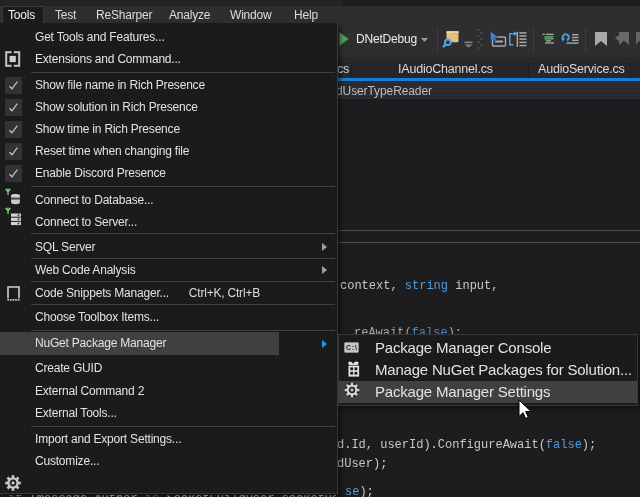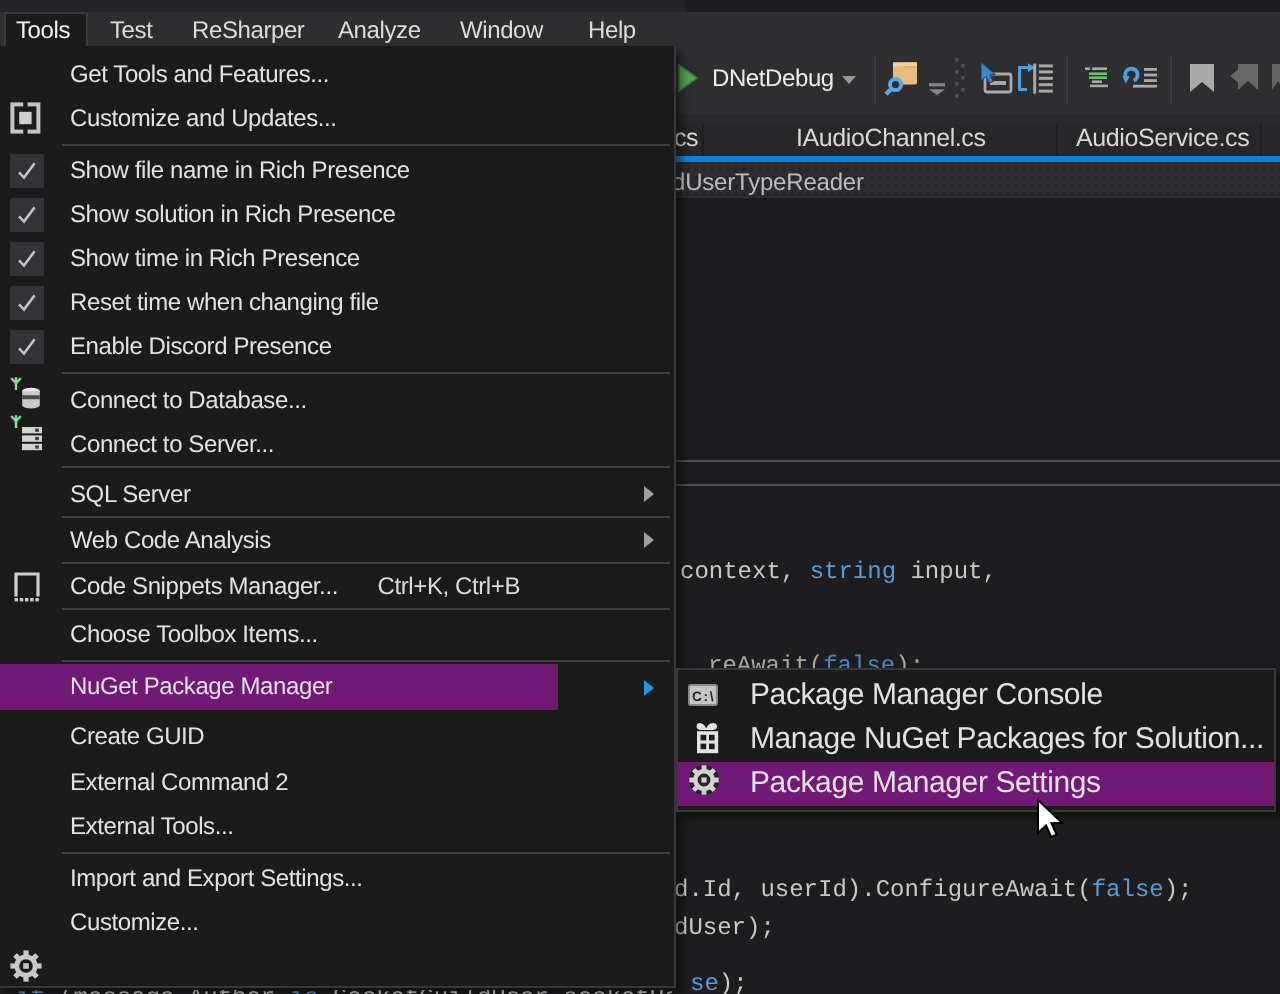--- a/index.html
+++ b/index.html
@@ -21,21 +21,21 @@
   
   .code{position:absolute;font-family:"Liberation Mono",monospace;font-size:12px;line-height:12px;color:#c8c8c8;white-space:pre}
   .kw{color:#569cd6}
   .grayline{position:absolute;left:337px;width:303px;height:1px;background:#4d4d51}
   
   #menu{left:0;top:23px;width:337px;height:470px;background:#1b1b1c;border-right:1px solid #38383c;border-bottom:1px solid #38383c;box-sizing:content-box;box-shadow:3px 3px 4px rgba(0,0,0,.45)}
   #toolshdr{left:2px;top:6px;width:42px;height:17px;background:#1b1b1c;border:1px solid #3a3a3e;border-bottom:none;box-sizing:border-box}
   .item{position:absolute;left:0;width:279px;height:22px;line-height:22px;font-size:12px;color:#e2e2e2;letter-spacing:-0.2px;white-space:pre}
   .item .lbl{position:absolute;left:35px;top:0}
   .item .sc{position:absolute;right:19px;top:0;color:#dcdcdc}
-  .hili{background:#701a75}
+  .hili{background:#404040}
   .sep{position:absolute;left:31px;width:304px;height:1px;background:#3f3f44}
   .chk{position:absolute;left:5px;width:17px;height:17px;background:#323237}
   .arrow{position:absolute;left:322px;width:0;height:0;border-left:5px solid #a0a0a0;border-top:4px solid transparent;border-bottom:4px solid transparent}
   .arrowb{border-left-color:#1c97ea}
   
   #submenu{left:338px;top:334px;width:298px;height:70px;background:#1b1b1c;border:1px solid #38383c;box-sizing:content-box;box-shadow:3px 3px 4px rgba(0,0,0,.45)}
   .sitem{position:absolute;left:339px;width:298px;height:22px;line-height:22px;font-size:15px;color:#e2e2e2;letter-spacing:-0.2px;white-space:pre}
   .sitem .lbl{position:absolute;left:36px;top:0}
   .sico{position:absolute;left:344px;width:16px;height:16px}
 </style>
@@ -142,21 +142,21 @@
   <div class="code" style="left:337px;top:458px">dUser);</div>
   <div class="code" style="left:345px;top:486px"><span class="kw">se</span>);</div>
   <div class="abs" style="left:0;top:495px;width:336px;height:2px;overflow:hidden">
     <div class="code" style="left:8px;top:-2px"><span class="kw">if</span> (message.Author <span class="kw">is</span> SocketGuildUser socketUser &amp;&amp; guild != ) reader</div>
   </div>
 
   <div class="abs" id="menu"></div>
   <div class="abs" id="toolshdr"></div>
 
   <div class="item" style="top:26px"><span class="lbl">Get Tools and Features...</span></div>
-  <div class="item" style="top:48px"><span class="lbl">Customize and Updates...</span></div>
+  <div class="item" style="top:48px"><span class="lbl">Extensions and Command...</span></div>
   <svg class="abs" style="left:5px;top:51px" width="16" height="16" viewBox="0 0 16 16">
     <rect x="1.2" y="1.2" width="13" height="13.6" fill="none" stroke="#c4c4c4" stroke-width="2"></rect>
     <rect x="6.6" y="0" width="2.2" height="3" fill="#1b1b1c"></rect>
     <rect x="6.6" y="13" width="2.2" height="3" fill="#1b1b1c"></rect>
     <rect x="3.6" y="3.9" width="8.2" height="8.2" fill="#1b1b1c"></rect>
     <rect x="4.6" y="4.9" width="6.2" height="6.2" fill="#cfcfcf"></rect>
   </svg>
   <div class="sep" style="top:72px"></div>
 
   <div class="item" style="top:74px"><span class="lbl">Show file name in Rich Presence</span></div>

